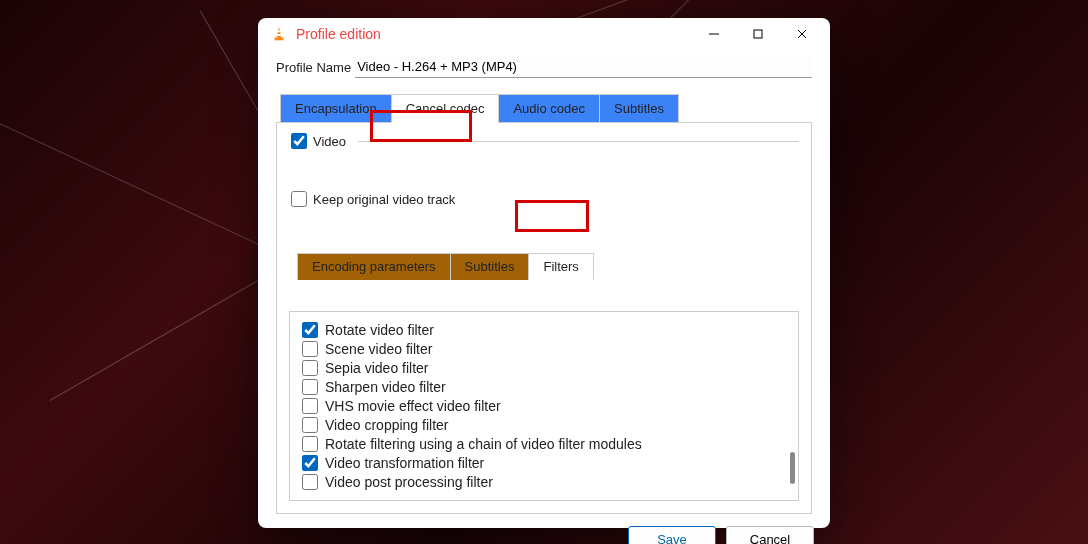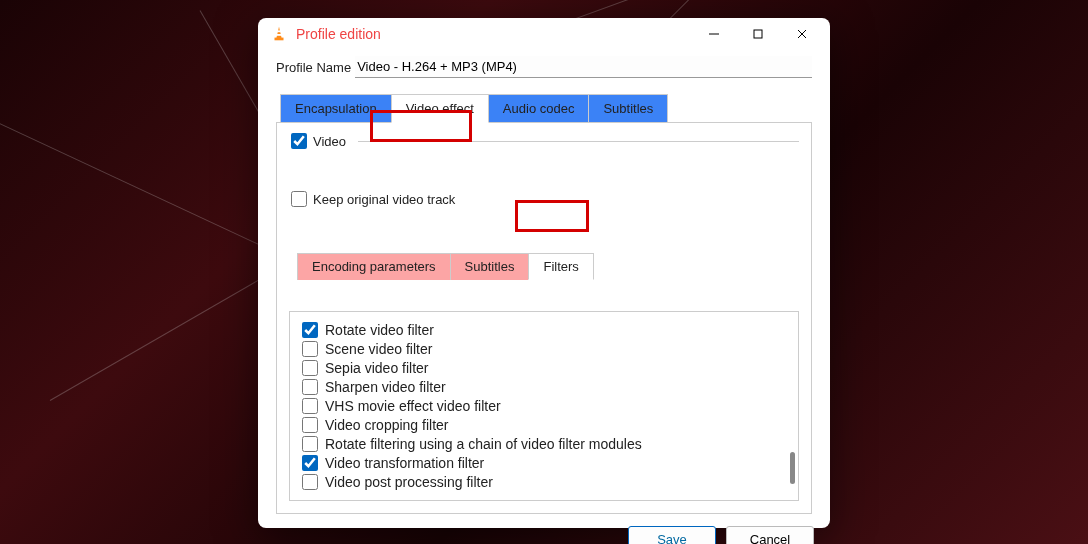--- a/index.html
+++ b/index.html
@@ -84,21 +84,21 @@
     }
     input[type=checkbox] {
       width: 16px; height: 16px; accent-color: #0067c0; cursor: pointer;
     }
     .check-label { font-size: 13px; cursor: pointer; }
 
     .subtabs { display: flex; margin-top: 4px; margin-left: 8px; }
     .subtab {
       padding: 5px 14px; font-size: 13px;
       border: 1px solid #ccc; border-bottom: none;
-      background: #fca5a5; cursor: pointer;
+      background: #a16207; cursor: pointer;
       margin-right: -1px;
     }
     .subtab.active { background: #fff; border-bottom: 1px solid #fff; position: relative; z-index: 2; }
 
     .filters-box {
       border: 1px solid #ccc;
       margin-top: -1px;
       padding: 10px 8px;
       flex: 1;
       overflow: hidden;
@@ -172,21 +172,21 @@
   </div>
 
   <div class="content">
     <div class="name-row">
       <span class="name-label">Profile Name</span>
       <input class="name-input" type="text" value="Video - H.264 + MP3 (MP4)" style="">
     </div>
 
     <div class="tabs">
       <div class="tab">Encapsulation</div>
-      <div class="tab active">Video effect</div>
+      <div class="tab active">Cancel codec</div>
       <div class="tab">Audio codec</div>
       <div class="tab">Subtitles</div>
     </div>
 
     <div class="tab-panel">
       <div class="check-row group-head">
         <input type="checkbox" checked="" style="">
         <span class="check-label">Video</span>
       </div>
       <div class="check-row">

